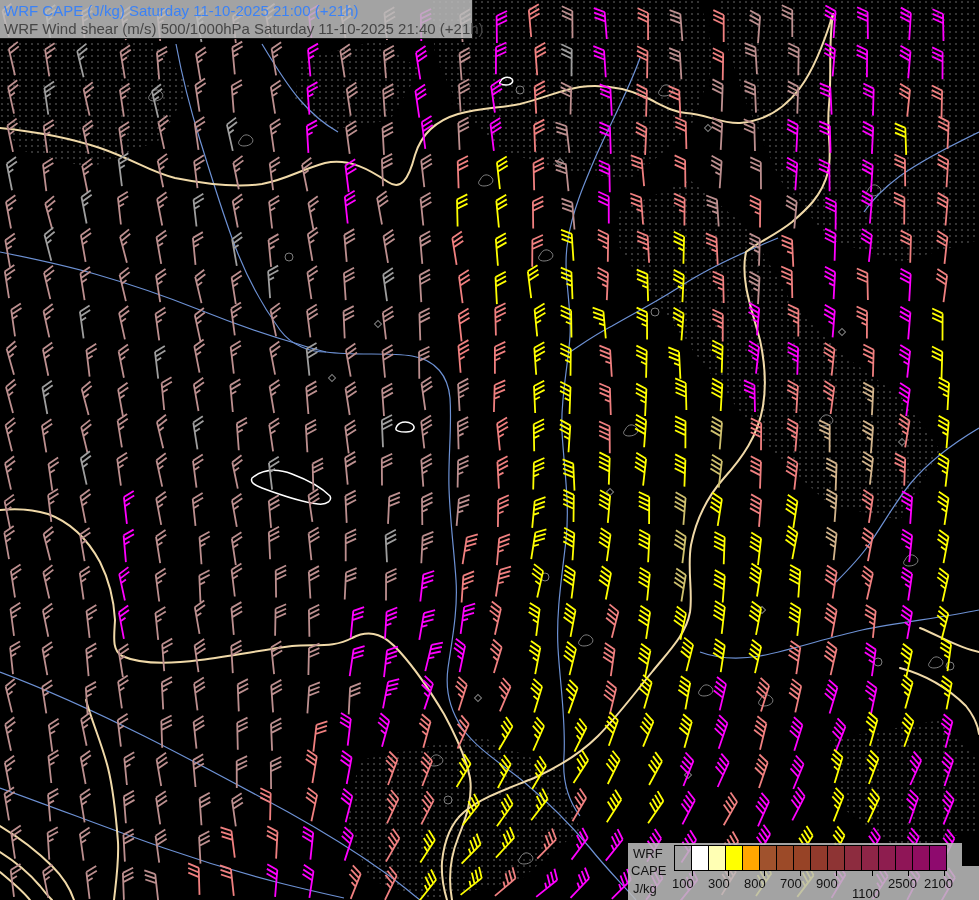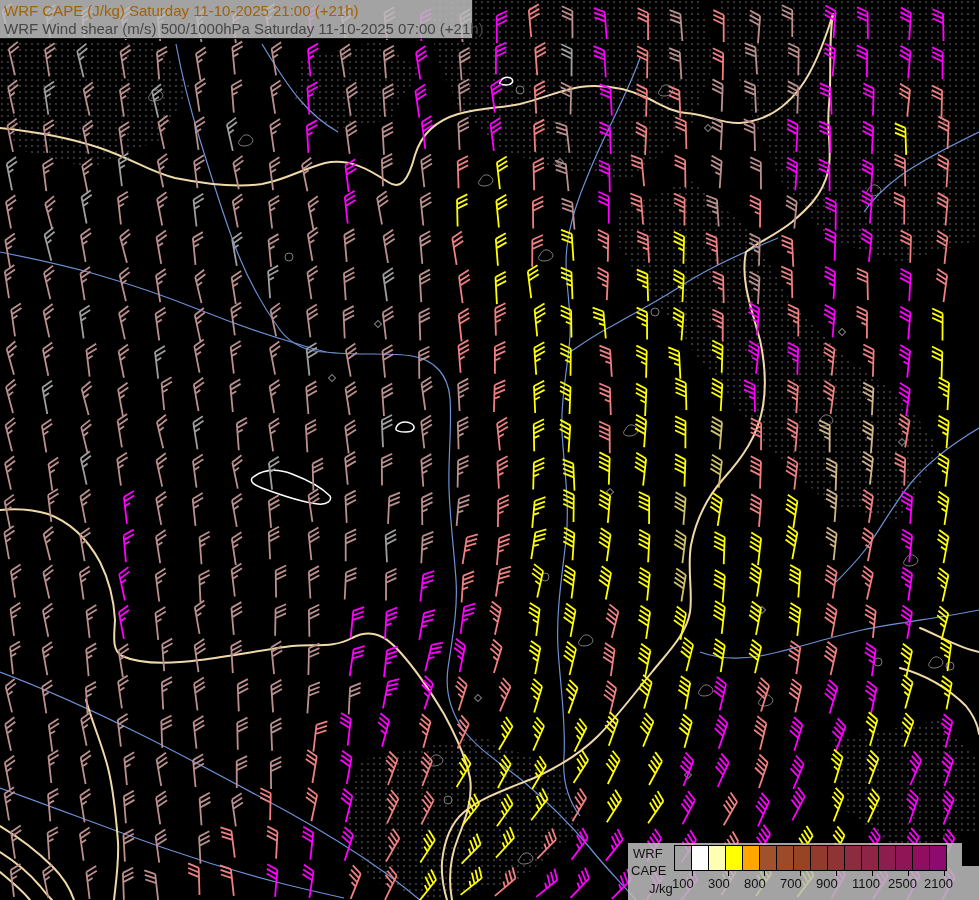--- a/index.html
+++ b/index.html
@@ -2,21 +2,21 @@
 <html><head>
 <meta charset="utf-8">
 <style>
   html,body{margin:0;padding:0;background:#000;}
   #stage{position:relative;width:979px;height:900px;overflow:hidden;background:#000;
          font-family:"Liberation Sans",sans-serif;}
   #mapsvg{position:absolute;left:0;top:0;}
   .panel{position:absolute;background:rgba(187,187,187,0.87);}
   #title-panel{left:0;top:0;width:473px;height:39px;
       border-right:1px solid #1a1a1a;border-bottom:1px solid #1a1a1a;box-sizing:border-box;}
-  #title-line1{position:absolute;left:4px;top:2px;font-size:15px;color:#a16207;white-space:nowrap;}
+  #title-line1{position:absolute;left:4px;top:2px;font-size:15px;color:#3b82f6;white-space:nowrap;}
   #title-line2{position:absolute;left:4px;top:20px;font-size:15px;color:#464646;white-space:nowrap;}
   #legend-panel{left:628px;top:843px;width:351px;height:57px;
       clip-path:polygon(0 0,334px 0,334px 23px,351px 23px,351px 57px,0 57px);}
   .leg-txt{position:absolute;font-size:13px;color:#111;}
   #leg-row{position:absolute;left:46px;top:2px;height:26px;display:flex;}
   .swatch{width:18px;height:26px;border:1px solid #000;box-sizing:border-box;margin-left:-1px;}
   .swatch:first-child{margin-left:0;}
   .leg-tick{position:absolute;top:27px;width:1px;height:6px;background:#000;}
   .leg-label{position:absolute;top:33px;width:40px;font-size:13px;color:#111;}
 </style>
@@ -716,27 +716,27 @@
         <path d="M797.3,896.9 L813.6,875.4 M813.6,875.4 l-5.4,-10.2 M810.8,879.0 l-5.4,-10.2 M808.0,882.7 l-5.4,-10.2 M805.3,886.4 l-2.8,-5.3" fill="none" stroke="#ffff00" stroke-width="1.8"></path>
         <path d="M831.6,897.9 L845.4,874.7 M845.4,874.7 l-6.5,-9.5 M843.1,878.7 l-6.5,-9.5 M840.7,882.6 l-6.5,-9.5 M838.4,886.6 l-3.4,-5.0" fill="none" stroke="#ff00ff" stroke-width="1.8"></path>
         <path d="M872.9,898.9 L887.8,876.4 M887.8,876.4 l-6.0,-9.8 M885.3,880.2 l-6.0,-9.8 M882.7,884.1 l-6.0,-9.8 M880.2,887.9 l-3.1,-5.1" fill="none" stroke="#ff00ff" stroke-width="1.8"></path>
         <path d="M907.2,899.9 L919.6,875.9 M919.6,875.9 l-7.0,-9.1 M917.5,880.0 l-7.0,-9.1 M915.4,884.1 l-7.0,-9.1 M913.3,888.2 l-3.7,-4.7" fill="none" stroke="#ff00ff" stroke-width="1.8"></path>
         <path d="M941.5,900.9 L955.0,877.5 M955.0,877.5 l-6.6,-9.4 M952.7,881.5 l-6.6,-9.4 M950.4,885.5 l-6.6,-9.4 M948.1,889.5 l-3.4,-4.9" fill="none" stroke="#ff00ff" stroke-width="1.8"></path>
       </g>
     </svg>
 
   <div class="panel" id="title-panel">
     <div id="title-line1">WRF CAPE (J/kg) Saturday 11-10-2025 21:00 (+21h)</div>
-    <div id="title-line2">WRF Wind shear (m/s) 500/1000hPa Saturday 11-10-2025 07:00 (+21h)</div>
+    <div id="title-line2">WRF Wind shear (m/s) 500/1000hPa Saturday 11-10-2025 21:40 (+21h)</div>
   </div>
 
   <div class="panel" id="legend-panel">
     <span class="leg-txt" style="left:5px;top:3px">WRF</span>
     <span class="leg-txt" style="left:3px;top:20px">CAPE</span>
-    <span class="leg-txt" style="left:21px;top:38px">J/kg</span>
+    <span class="leg-txt" style="left:5px;top:38px">J/kg</span>
     <div id="leg-row">
         <div class="swatch" style="background: transparent;"></div>
         <div class="swatch" style="background: rgb(255, 255, 255);"></div>
         <div class="swatch" style="background: rgb(255, 255, 180);"></div>
         <div class="swatch" style="background: rgb(255, 255, 0);"></div>
         <div class="swatch" style="background: rgb(255, 166, 0);"></div>
         <div class="swatch" style="background: rgb(160, 82, 45);"></div>
         <div class="swatch" style="background: rgb(156, 74, 40);"></div>
         <div class="swatch" style="background: rgb(151, 67, 38);"></div>
         <div class="swatch" style="background: rgb(146, 58, 44);"></div>
@@ -753,20 +753,20 @@
         <span class="leg-label" style="left: 44px;">100</span>
         <div class="leg-tick" style="left: 100px;"></div>
         <span class="leg-label" style="left: 80px;">300</span>
         <div class="leg-tick" style="left: 136px;"></div>
         <span class="leg-label" style="left: 116px;">800</span>
         <div class="leg-tick" style="left: 172px;"></div>
         <span class="leg-label" style="left: 152px;">700</span>
         <div class="leg-tick" style="left: 208px;"></div>
         <span class="leg-label" style="left: 188px;">900</span>
         <div class="leg-tick" style="left: 244px;"></div>
-        <span class="leg-label" style="left: 224px;">1100</span>
+        <span class="leg-label" style="left: 224px; margin-top: 10px;">1100</span>
         <div class="leg-tick" style="left: 280px;"></div>
         <span class="leg-label" style="left: 260px;">2500</span>
         <div class="leg-tick" style="left: 316px;"></div>
         <span class="leg-label" style="left: 296px;">2100</span>
       </div>
   </div>
 </div>
 
 </body></html>

